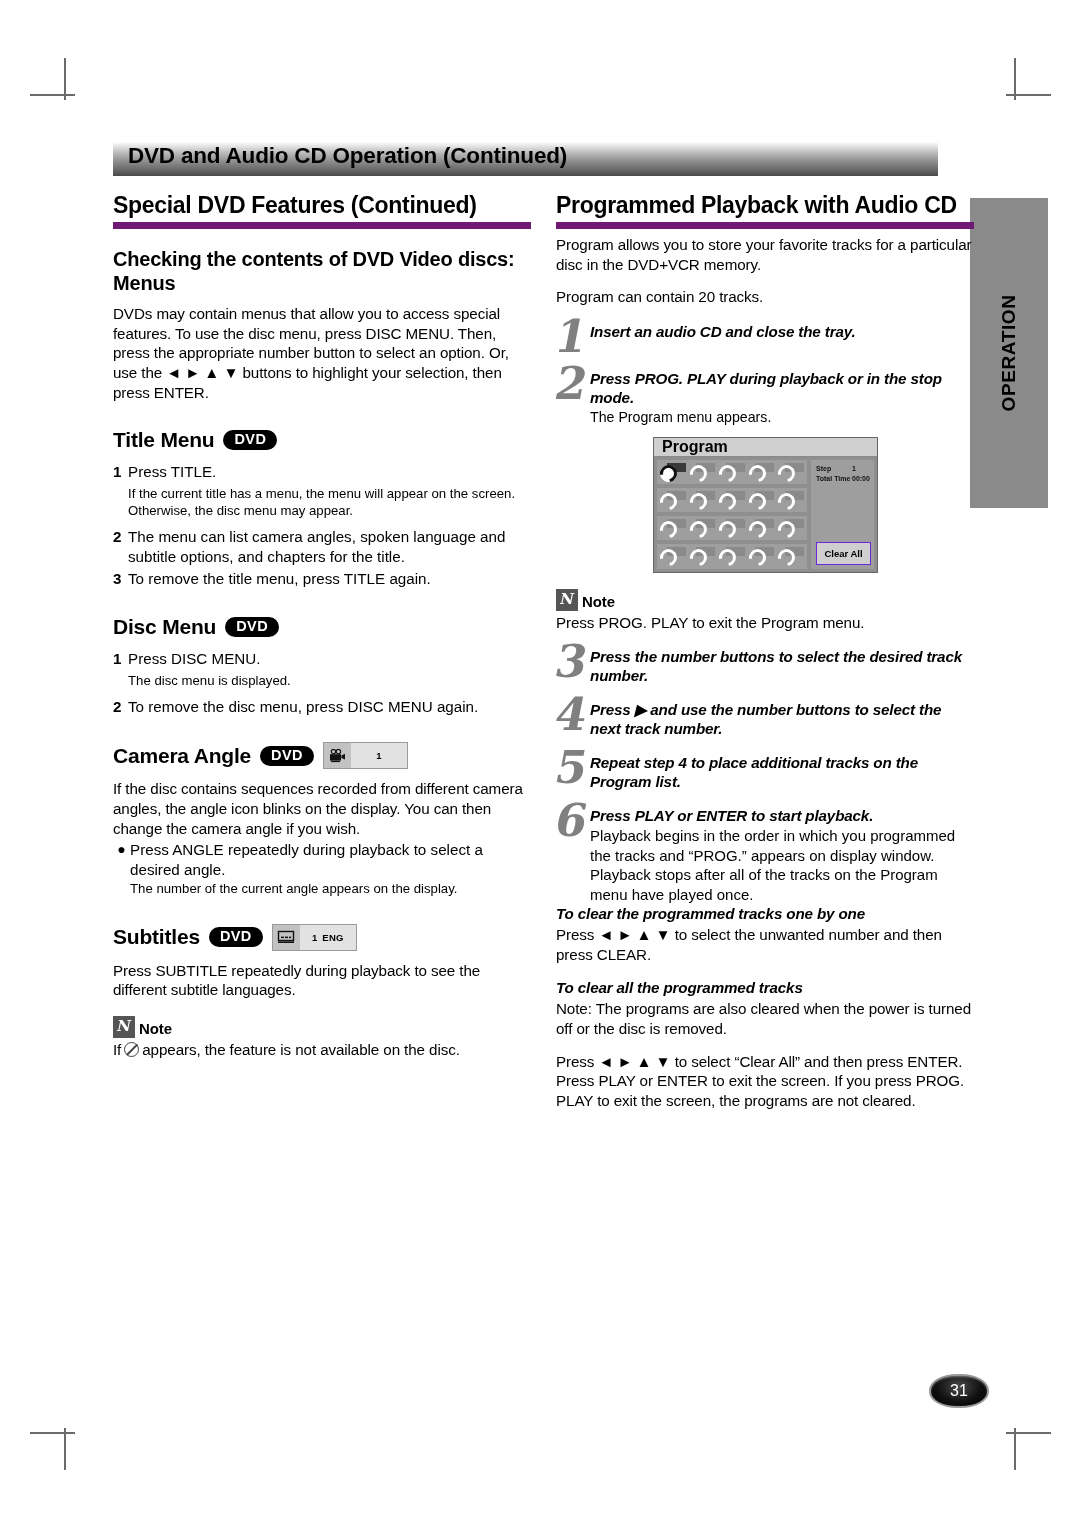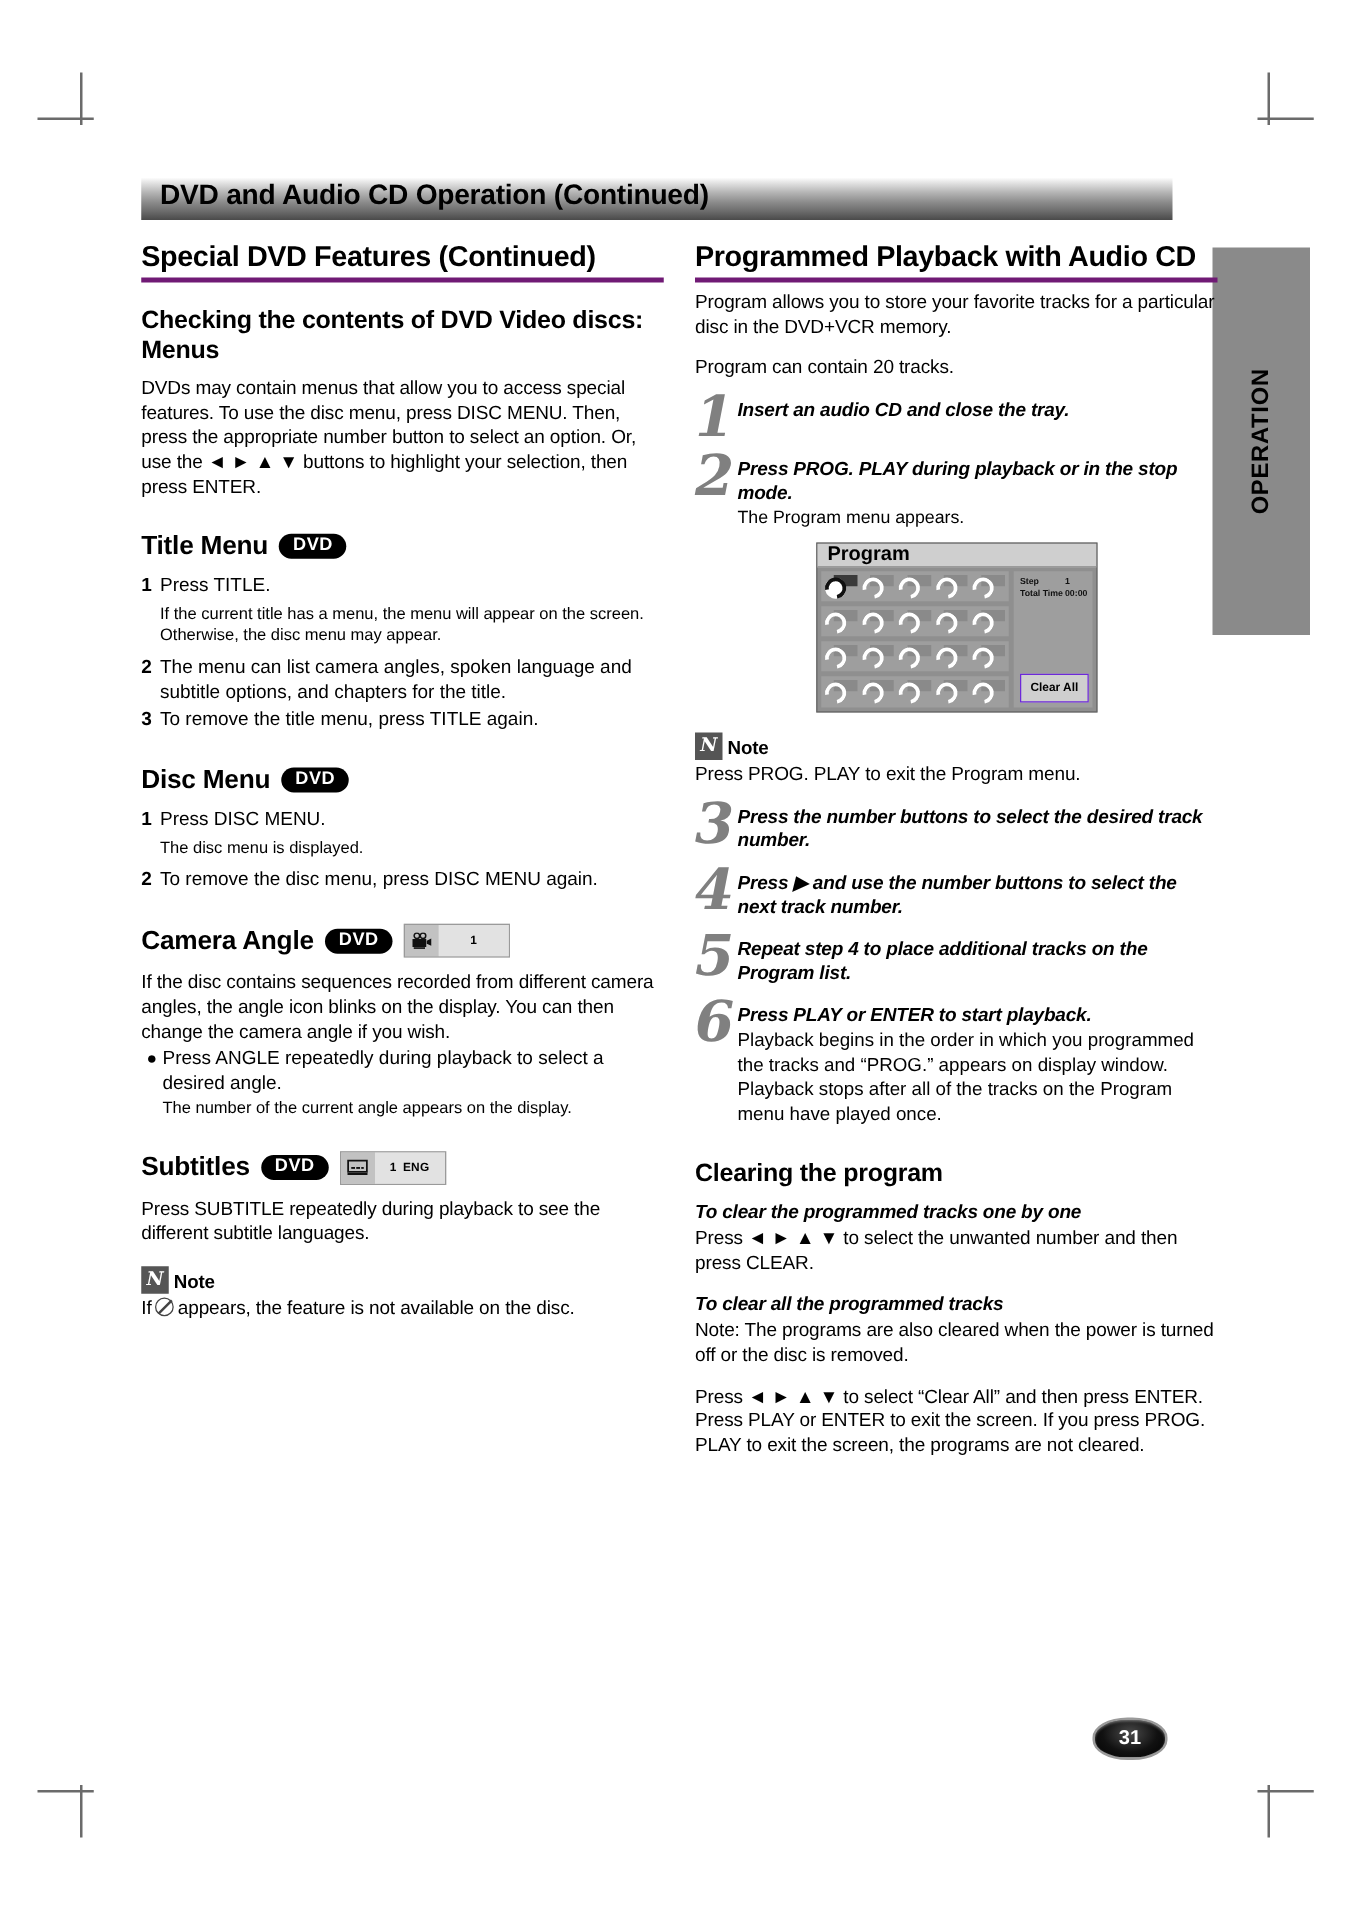--- a/index.html
+++ b/index.html
@@ -88,21 +88,21 @@
     width: 418px;
   }
 
   
   h2.sec-head {
     margin: 0 0 6px 0;
     font-size: 23px;
     font-weight: bold;
     line-height: 1.18;
     letter-spacing: -0.3px;
-    border-bottom: 4px solid #701a75;
+    border-bottom: 7px solid #701a75;
     padding-bottom: 3px;
   }
   h2.sec-head.two-line { font-size: 23px; }
 
   h3.sub-head {
     margin: 18px 0 9px 0;
     font-size: 20px;
     font-weight: bold;
     line-height: 1.2;
     letter-spacing: -0.2px;
@@ -381,33 +381,33 @@
     align-items: center;
     justify-content: center;
     font-size: 9.5px;
     font-weight: bold;
     color: #000;
   }
 
   
   .pagebadge {
     position: absolute;
-    left: 874px;
+    left: 929px;
     top: 1374px;
     width: 56px;
     height: 30px;
     border-radius: 28px / 16px;
     background: radial-gradient(ellipse at 50% 35%, #4a4a4a 0%, #111 55%, #000 100%);
     border: 2.5px solid #9a9a9a;
     display: flex;
     align-items: center;
     justify-content: center;
     color: #ffffff;
     font-size: 16px;
-    font-weight: bold;
+    font-weight: normal;
     box-shadow: inset 0 1px 2px rgba(255,255,255,.35);
   }
 </style>
 </head>
 <body>
 
 <div class="crop crop-tl-v"></div>
 <div class="crop crop-tl-h"></div>
 <div class="crop crop-tr-v"></div>
 <div class="crop crop-tr-h"></div>
@@ -682,21 +682,20 @@
   </div>
 
   <div class="step">
     <div class="step-num">6</div>
     <div class="step-body">
       <div class="step-title">Press PLAY or ENTER to start playback.</div>
       <div class="step-desc larger">Playback begins in the order in which you programmed the tracks and “PROG.” appears on display window. Playback stops after all of the tracks on the Program menu have played once.</div>
     </div>
   </div>
 
-  <h3 class="sub-head" style="margin-top:26px;">Clearing the program</h3>
 
   <div class="step-title" style="margin-bottom:2px;">To clear the programmed tracks one by one</div>
   <p class="body">Press ◄ ► ▲ ▼ to select the unwanted number and then press CLEAR.</p>
 
   <div class="step-title" style="margin-bottom:2px;margin-top:14px;">To clear all the programmed tracks</div>
   <p class="body">Note: The programs are also cleared when the power is turned off or the disc is removed.</p>
   <p class="body nogap">Press ◄ ► ▲ ▼ to select “Clear All” and then press ENTER. Press PLAY or ENTER to exit the screen. If you press PROG. PLAY to exit the screen, the programs are not cleared.</p>
 
 </div>
 

